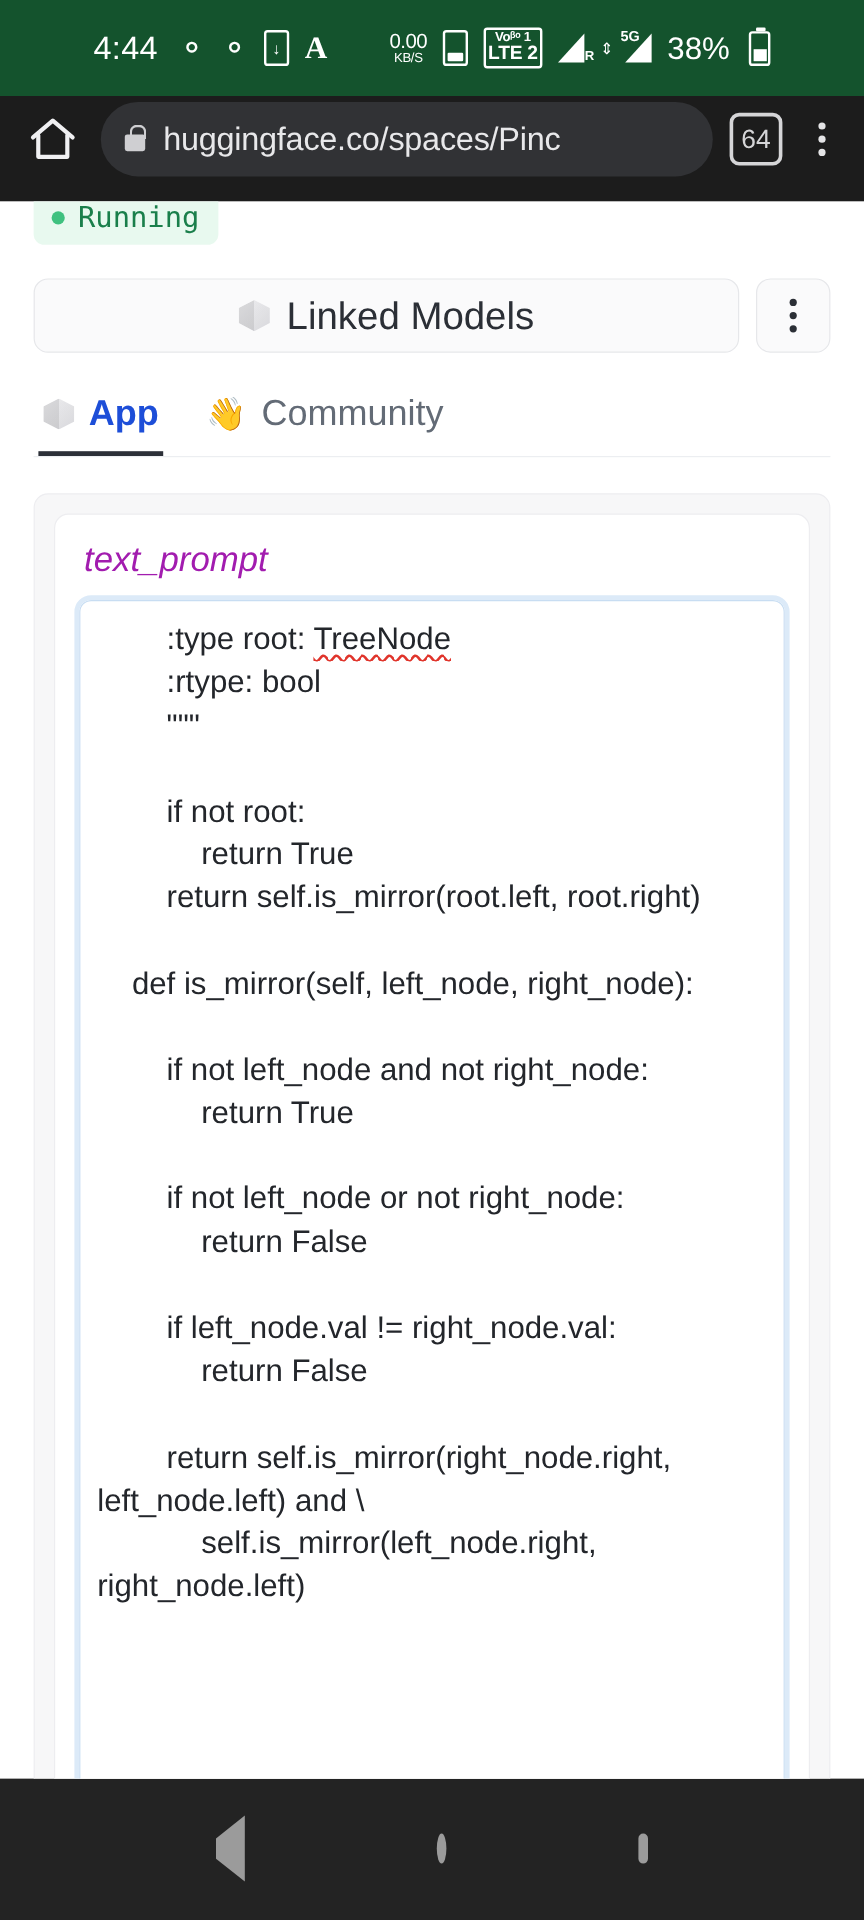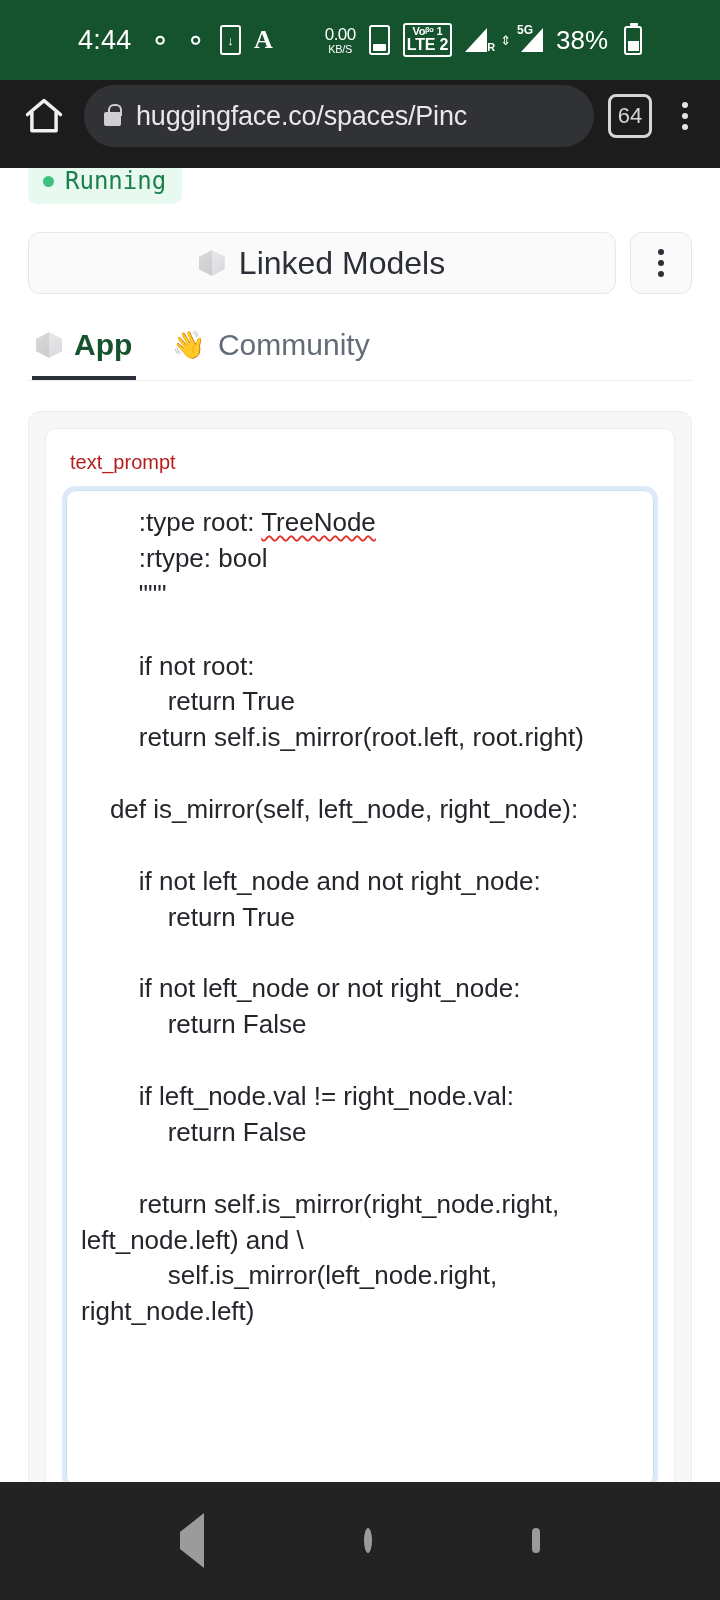--- a/index.html
+++ b/index.html
@@ -205,21 +205,21 @@
   }
   .tab {
     display: flex;
     align-items: center;
     gap: 12px;
     padding: 0 4px 14px 4px;
     font-size: 30px;
     color: #636b76;
     border-bottom: 4px solid transparent;
   }
-  .tab.active { color: #14532d; font-weight: bold; border-bottom-color: #2c3038; }
+  .tab.active { color: #1d4ed8; font-weight: bold; border-bottom-color: #2c3038; }
   .files-icon {
     width: 26px; height: 24px; position: relative; display: inline-block;
   }
   .files-icon::before {
     content: ""; position: absolute; left: 0; top: 8px; width: 6px; height: 8px;
     border-left: 2px solid #9aa1ab; border-top: 2px solid #9aa1ab;
     transform: rotate(-45deg) skew(0);
   }
   .files-icon .bars { position: absolute; right: 0; top: 1px; width: 17px; }
   .files-icon .bars i { display: block; height: 2.5px; background: #9aa1ab; margin-bottom: 4px; border-radius: 1px; }
@@ -233,23 +233,24 @@
     border-radius: 12px;
     padding: 16px;
   }
   .gr-card {
     background: #ffffff;
     border: 1px solid #ededf0;
     border-radius: 12px;
     padding: 22px 20px 24px 20px;
   }
   .gr-label {
-    color: #b91c1c;
-    font-size: 20px;
+    color: #a21caf;
+    font-size: 29px;
     margin: 0 0 16px 4px;
+    font-style: italic;
   }
   .gr-textarea {
     border: 1px solid #c8ddf2;
     outline: 4px solid #dceaf8;
     border-radius: 10px;
     background: #ffffff;
     height: 996px;
     padding: 14px 16px 14px 14px;
     overflow: hidden;
   }

